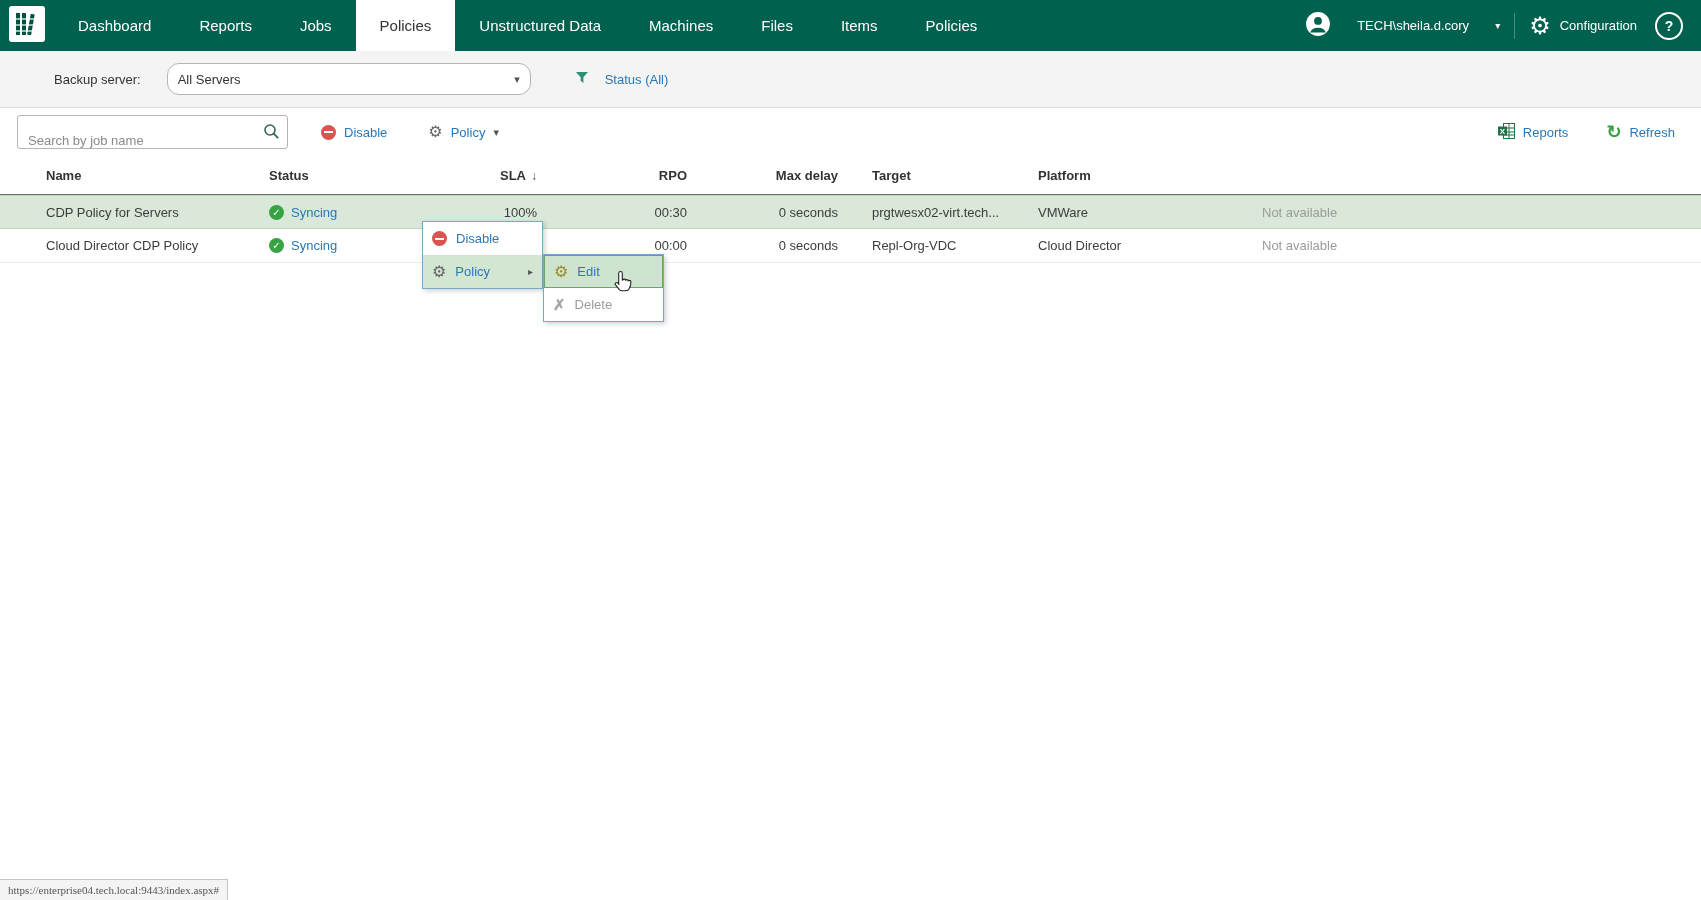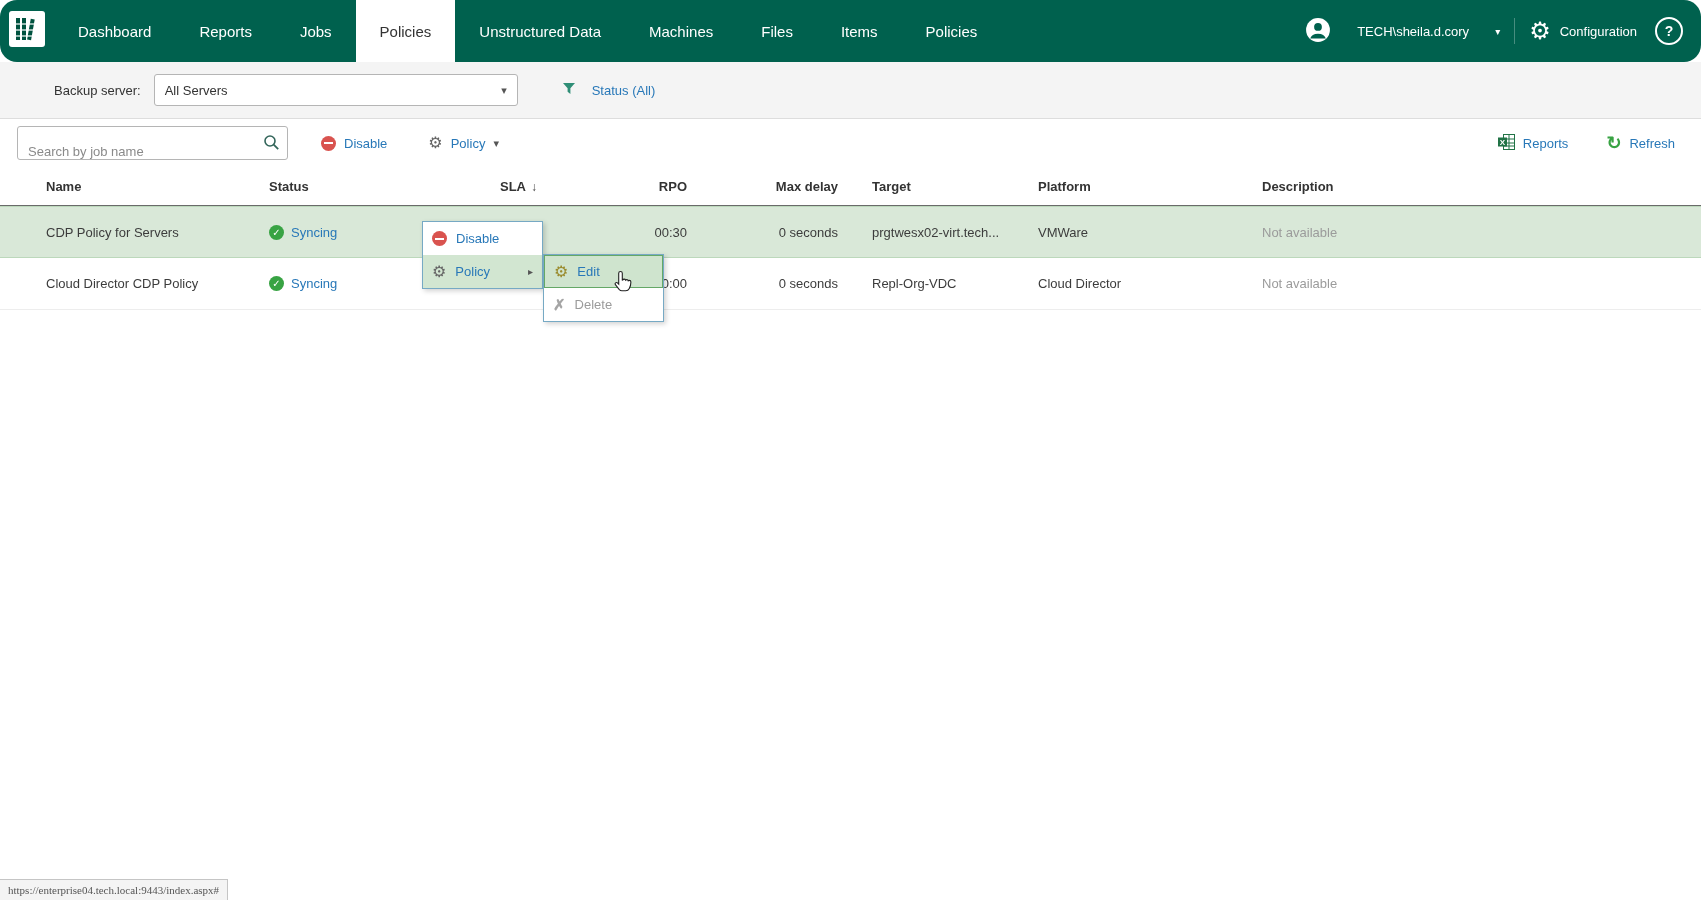--- a/index.html
+++ b/index.html
@@ -3,41 +3,41 @@
 <meta charset="utf-8">
 <style>
   * { box-sizing: border-box; }
   html,body { margin:0; padding:0; }
   body {
     width:1701px; height:900px; position:relative; overflow:hidden;
     background:#fff; font-family:"Liberation Sans", sans-serif; color:#333;
   }
 
   
-  .topnav { height:62px; background:#00614e; display:flex; align-items:stretch; color:#fff;border-radius:17px; }
+  .topnav { height:51px; background:#00614e; display:flex; align-items:stretch; color:#fff; }
   .logo { width:54px; display:flex; align-items:center; justify-content:center; cursor:pointer; }
   .tabs { display:flex; align-items:stretch; }
   .tab { padding:0 24px; display:flex; align-items:center; font-size:15px; cursor:pointer; white-space:nowrap; }
   .tab.active { background:#fff; color:#333; }
   .topnav-right { margin-left:auto; display:flex; align-items:center; gap:14px; padding-right:18px; }
   .user { display:flex; align-items:center; gap:26px; font-size:13px; cursor:pointer; }
   .caret-w { font-size:10px; color:#fff; }
   .vdiv { width:1px; height:26px; background:rgba(255,255,255,.28); }
   .config { display:flex; align-items:center; gap:9px; font-size:13px; cursor:pointer; }
   .gear-big { font-size:24px; line-height:1; font-weight:normal; }
   .help { width:28px; height:28px; border:2px solid #fff; border-radius:50%; display:flex;
           align-items:center; justify-content:center; font-size:14px; font-weight:bold; cursor:pointer; margin-left:4px; }
 
   
   .filterbar { height:57px; background:#f4f4f4; border-bottom:1px solid #ddd;
                display:flex; align-items:center; padding-left:34px; font-size:13px; }
   .fb-label { color:#333;margin-left:20px; }
-  .select { width:364px; height:32px; background:#fff; border:1px solid #b5b5b5; border-radius:3px;
+  .select { width:364px; height:32px; background:#fff; border:1px solid #b5b5b5; border-radius:12px;
             display:flex; align-items:center; justify-content:space-between; padding:8px 10px;
-            margin-left:13px; cursor:pointer; }
+            margin-left:26px; cursor:pointer; }
   .caret-d { font-size:11px; color:#555; }
   .status-filter { display:flex; align-items:center; gap:16px; color:#2878b8; margin-left:44px; cursor:pointer; }
 
   
   .toolbar { height:48px; display:flex; align-items:center; padding:0 26px 0 17px; background:#fff; }
   .search { position:relative; width:271px; }
   .search input { width:100%; height:34px; border:1px solid #b5b5b5; border-radius:3px;
                   padding:16px 34px 0 10px; font-size:13px; color:#333; font-family:inherit; outline:none; }
   .search input::placeholder { color:#8a8a8a; }
   .search-icon { position:absolute; right:8px; top:8px; cursor:pointer; }
@@ -56,21 +56,21 @@
   .icon-gear-edit { color:#9a8b2d; font-size:16px; line-height:1; }
   .icon-refresh { color:#38a343; font-size:18px; font-weight:bold; line-height:1; }
   .icon-x { color:#a5a5a5; font-size:15px; font-weight:bold; line-height:1; }
 
   
   .grid-cols { display:grid; grid-template-columns:223px 150px 118px 150px 151px 200px 224px 1fr; align-items:center; padding-left:46px; }
   .thead { height:39px; font-size:13px; font-weight:bold; color:#333; border-bottom:1px solid #6a6a6a; }
   .cell-r { text-align:right; }
   .target-cell { padding-left:34px; }
   .sort-arrow { font-weight:normal; color:#444; font-size:12px; margin-left:5px; }
-  .row { height:52px; font-size:13px; color:#3c3c3c; border-bottom:1px solid #ededed; }
+  .row { height:34px; font-size:13px; color:#3c3c3c; border-bottom:1px solid #ededed; }
   .row.selected { background:#d9e8d8; border-top:1px solid #bcd8bb; border-bottom:1px solid #bcd8bb; }
   .status-cell { display:flex; align-items:center; gap:7px; }
   .link { color:#2878b8; cursor:pointer; }
   .desc { color:#9b9b9b; }
 
   
   .ctx { position:absolute; background:#fff; border:1px solid #76a9c4; width:121px; z-index:10;
          box-shadow:2px 2px 5px rgba(0,0,0,.18); font-size:13px; }
   .ctx-main { left:422px; top:221px; }
   .ctx-sub  { left:543px; top:254px; }
@@ -201,21 +201,20 @@
   <div class="thead grid-cols">
     <div>Name</div>
     <div>Status</div>
     <div class="cell-r">
       <span>SLA</span><span class="sort-arrow">↓</span>
     </div>
     <div class="cell-r">RPO</div>
     <div class="cell-r">Max delay</div>
     <div class="target-cell">Target</div>
     <div>Platform</div>
-    <div>Description</div>
   </div>
 
   <div class="row selected grid-cols">
     <div>CDP Policy for Servers</div>
     <div class="status-cell">
       <span class="icon-check">✓</span>
       <span class="link">Syncing</span>
     </div>
     <div class="cell-r">100%</div>
     <div class="cell-r">00:30</div>

